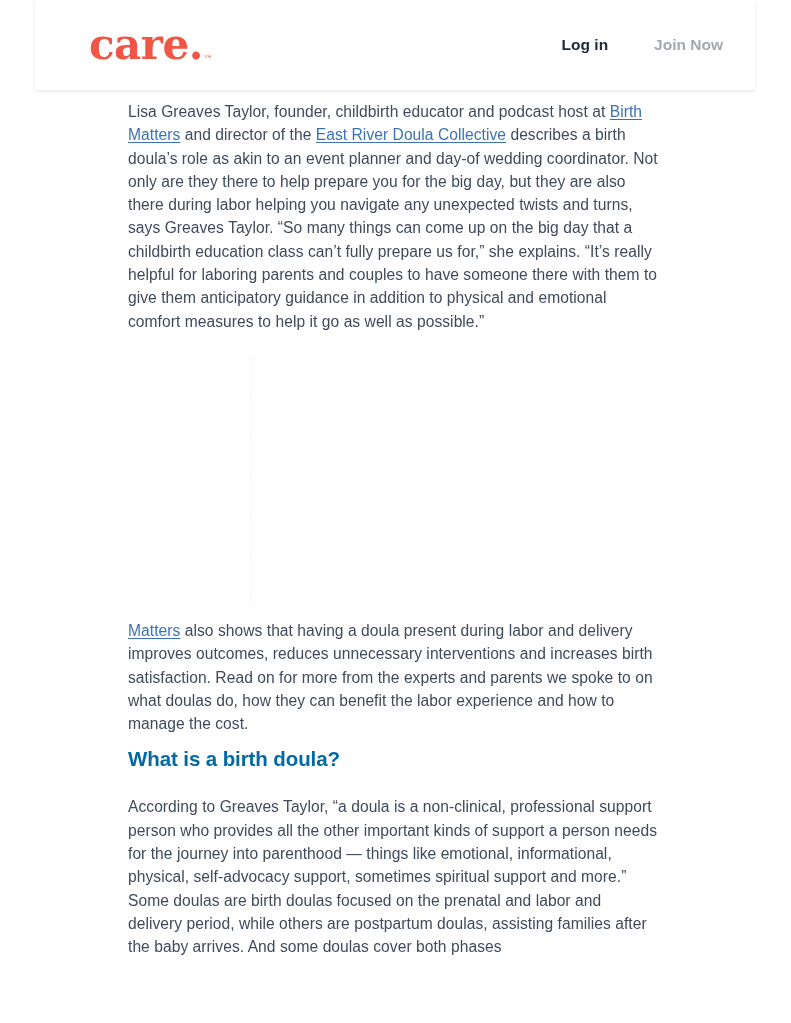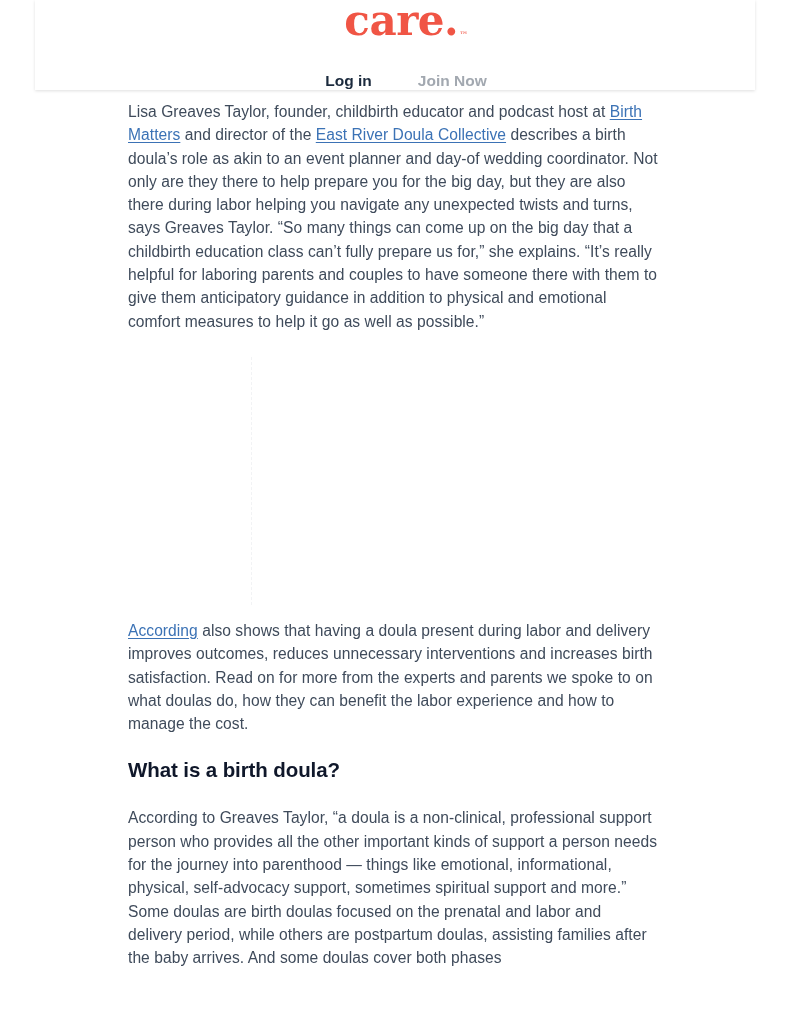--- a/index.html
+++ b/index.html
@@ -24,21 +24,20 @@
     width: 720px;
     height: 90px;
     background: #ffffff;
     box-shadow: 0 1px 3px rgba(0,0,0,0.13);
     display: flex;
     align-items: center;
     justify-content: space-between;
     box-sizing: border-box;
     padding: 0 32px 0 54px;
     z-index: 10;
-    flex-direction: column;
   }
 
   #brand-logo {
     color: #f05545;
     font-family: "DejaVu Serif", serif;
     font-weight: 700;
     font-size: 42px;
     line-height: 1;
     letter-spacing: -0.5px;
     user-select: none;
@@ -112,25 +111,25 @@
     left: 123px;
     top: 8px;
     width: 0;
     height: 248px;
     border-left: 1px dashed #f2f3f5;
   }
 
   
   .section-heading {
     width: 530px;
-    margin: 21px 0 0 0;
+    margin: 10px 0 0 0;
     font-size: 20.5px;
     line-height: 28px;
     font-weight: 700;
-    color: #0f172a;
+    color: #0369a1;
     letter-spacing: -0.1px;
   }
 
   .gap-sm { height: 22px; }
 </style>
 </head>
 <body>
 
 <header id="site-header">
   <div id="brand-logo">
@@ -144,21 +143,21 @@
 </header>
 
 <main id="article">
 
   <p class="para"><span>Lisa Greaves Taylor, founder, childbirth educator and podcast host at </span><a class="inline-link" href="#">Birth Matters</a><span> and director of the </span><a class="inline-link" href="#">East River Doula Collective</a><span> describes a birth doula’s role as akin to an event planner and day-of wedding coordinator. Not only are they there to help prepare you for the big day, but they are also there during labor helping you navigate any unexpected twists and turns, says Greaves Taylor. “So many things can come up on the big day that a childbirth education class can’t fully prepare us for,” she explains. “It’s really helpful for laboring parents and couples to have someone there with them to give them anticipatory guidance in addition to physical and emotional comfort measures to help it go as well as possible.”</span></p>
 
   <div id="embed-slot">
     <div id="embed-divider"></div>
   </div>
 
-  <p class="para"><a class="inline-link" href="#">According</a><span> also shows that having a doula present during labor and delivery improves outcomes, reduces unnecessary interventions and increases birth satisfaction. Read on for more from the experts and parents we spoke to on what doulas do, how they can benefit the labor experience and how to manage the cost.</span></p>
+  <p class="para"><a class="inline-link" href="#">Matters</a><span> also shows that having a doula present during labor and delivery improves outcomes, reduces unnecessary interventions and increases birth satisfaction. Read on for more from the experts and parents we spoke to on what doulas do, how they can benefit the labor experience and how to manage the cost.</span></p>
 
   <h2 class="section-heading">What is a birth doula?</h2>
 
   <div class="gap-sm"></div>
 
   <p class="para">According to Greaves Taylor, “a doula is a non-clinical, professional support person who provides all the other important kinds of support a person needs for the journey into parenthood — things like emotional, informational, physical, self-advocacy support, sometimes spiritual support and more.” Some doulas are birth doulas focused on the prenatal and labor and delivery period, while others are postpartum doulas, assisting families after the baby arrives. And some doulas cover both phases</p>
 
 </main>
 
 </body></html>

